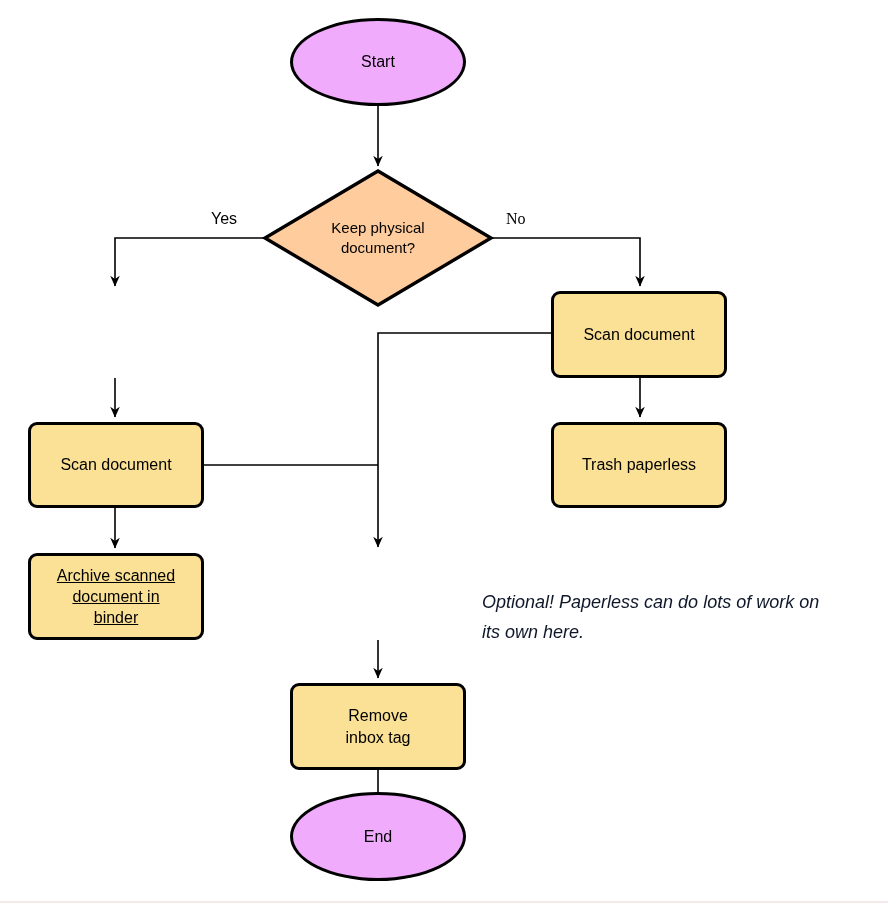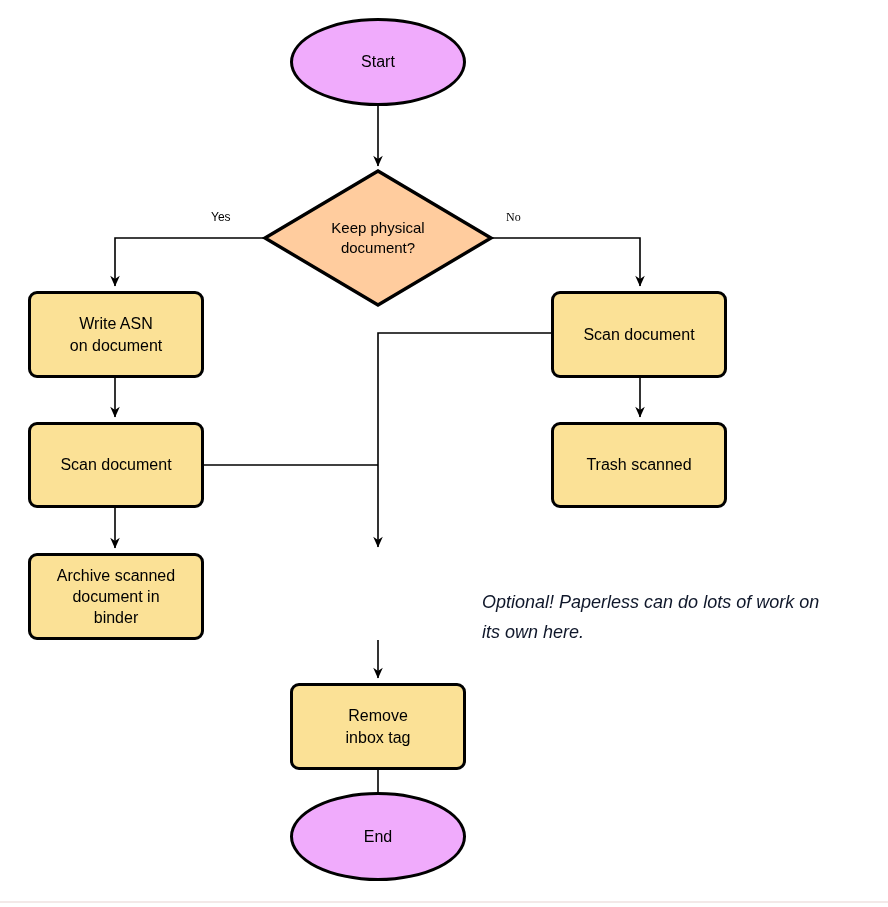--- a/index.html
+++ b/index.html
@@ -50,21 +50,21 @@
     display: flex;
     align-items: center;
     justify-content: center;
     text-align: center;
     white-space: pre-line;
     font-size: 15px;
     line-height: 1.35;
   }
   .edge-label {
     position: absolute;
-    font-size: 12px;
+    font-size: 16px;
     line-height: 1;
     color: #000000;
   }
   .edge-label.yes { left: 211px; top: 211px; }
   .edge-label.no  { left: 506px; top: 211px; font-family: Liberation Serif, serif; }
   .note {
     position: absolute;
     left: 482px; top: 588px;
     width: 406px;
     font-size: 18px;
@@ -76,21 +76,21 @@
   .bottom-hairline {
     position: absolute;
     left: 0; top: 901px;
     width: 888px; height: 2px;
     background: #f3e9e8;
   }
   
   #node-start        { left: 290px; top: 18px;  width: 176px; height: 88px; }
   #node-write-asn    { left: 28px;  top: 291px; width: 176px; height: 87px; }
   #node-scan-left    { left: 28px;  top: 422px; width: 176px; height: 86px; }
-  #node-archive      { left: 28px;  top: 553px; width: 176px; height: 87px; }
+  #node-archive      { left: 28px;  top: 553px; width: 176px; height: 87px; text-decoration: underline; }
   #node-scan-right   { left: 551px; top: 291px; width: 176px; height: 87px; }
   #node-trash        { left: 551px; top: 422px; width: 176px; height: 86px; }
   #node-tagging      { left: 290px; top: 552px; width: 176px; height: 88px; }
   #node-remove-inbox { left: 290px; top: 683px; width: 176px; height: 87px; }
   #node-end          { left: 290px; top: 792px; width: 176px; height: 89px; justify-content: center; }
 </style>
 </head>
 <body>
 
 <div class="canvas">
@@ -119,38 +119,34 @@
   <div class="node terminal" id="node-start">
     <span>Start</span>
   </div>
 
   <div class="decision-label">Keep physical
 document?</div>
 
   <div class="edge-label yes">Yes</div>
   <div class="edge-label no">No</div>
 
-  <div class="node process" id="node-write-asn">
-    <span>Write ASN
-on document</span>
-  </div>
   <div class="node process" id="node-scan-left">
     <span>Scan document</span>
   </div>
   <div class="node process" id="node-archive">
     <span>Archive scanned
 document in
 binder</span>
   </div>
 
   <div class="node process" id="node-scan-right">
     <span>Scan document</span>
   </div>
   <div class="node process" id="node-trash">
-    <span>Trash scanned</span>
+    <span>Trash paperless</span>
   </div>
 
   <div class="node process" id="node-remove-inbox">
     <span>Remove
 inbox tag</span>
   </div>
 
   <div class="node terminal" id="node-end">
     <span>End</span>
   </div>

